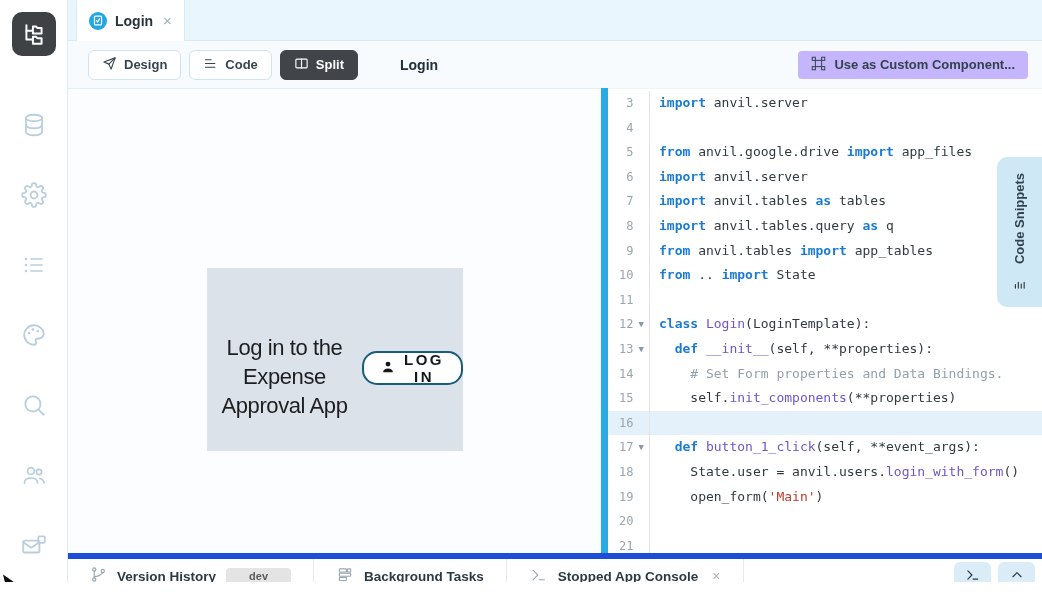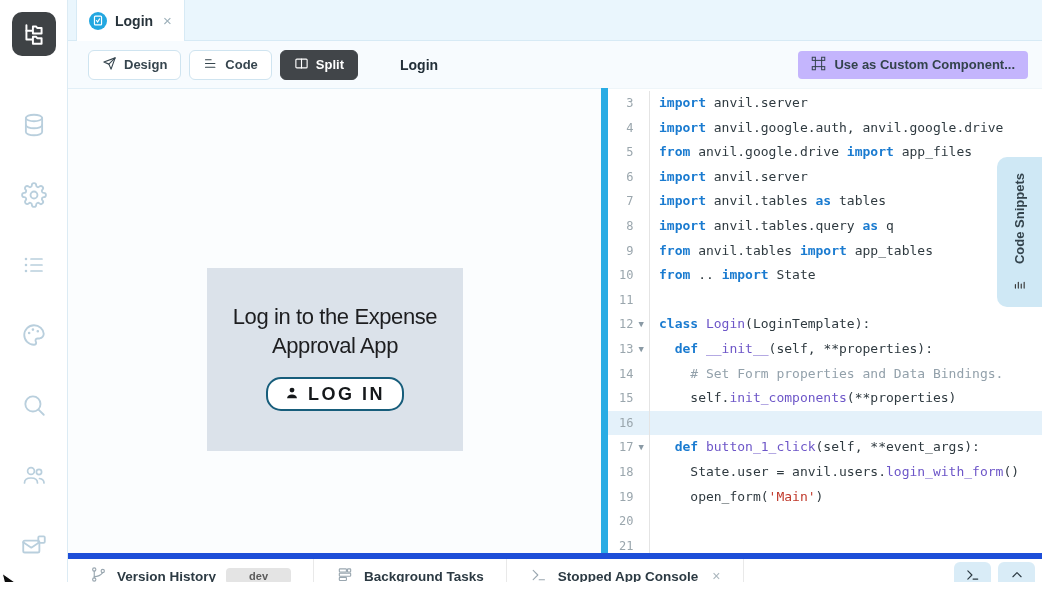--- a/index.html
+++ b/index.html
@@ -28,23 +28,23 @@
   .vbtn { height:30px; display:flex; align-items:center; gap:7px; padding:0 13px; background:#fff; border:1px solid #cfe4f0; border-radius:6px; font-size:13px; font-weight:700; color:#36454e; cursor:pointer; }
   .vbtn svg { stroke:#36454e; fill:none; stroke-width:1.8; stroke-linecap:round; stroke-linejoin:round; }
   .vbtn.active { background:#414549; border-color:#414549; color:#fff; }
   .vbtn.active svg { stroke:#fff; }
   .form-title { margin-left:42px; font-weight:700; font-size:14px; color:#222f38; }
   .ucc-btn { margin-left:auto; height:28px; display:flex; align-items:center; gap:8px; padding:0 13px; background:#c4b5fd; border:none; border-radius:4px; font-size:13px; font-weight:700; color:#33434c; cursor:pointer; font-family:inherit; }
   .ucc-btn svg { stroke:#33434c; fill:none; stroke-width:1.6; }
 
   
   .design-panel { position:absolute; left:68px; top:88px; width:533px; height:465px; background:#fbfdfe; border-top:1px solid #e2eff7; }
-  .design-card { position:absolute; left:139px; top:179px; width:256px; height:183px; background:#dbe2ea; display:flex; flex-direction:column; align-items:center; }
+  .design-card { position:absolute; left:139px; top:179px; width:256px; height:183px; background:#dbe2ea; display:flex; flex-direction:row; align-items:center; }
   .card-heading { margin-top:34px; width:224px; text-align:center; font-size:22px; font-weight:500; letter-spacing:-0.4px; color:#1d1e20; line-height:1.32; }
-  .login-btn { margin-top:17px; height:34px; display:flex; align-items:center; gap:9px; padding:12px 17px; background:#fff; border:2px solid #175d7b; border-radius:15px; font-size:18px; font-weight:700; letter-spacing:2.5px; color:#15181a; cursor:pointer; font-family:inherit; }
+  .login-btn { margin-top:17px; height:34px; display:flex; align-items:center; gap:9px; padding:12px 17px; background:#fff; border:2px solid #175d7b; border-radius:15px; font-size:15px; font-weight:700; letter-spacing:2.5px; color:#15181a; cursor:pointer; font-family:inherit; }
 
   
   .side-tab { position:absolute; width:36px; background:#fff; border:1px solid #cfe2ee; border-right:none; border-radius:8px 0 0 8px; display:flex; flex-direction:column; align-items:center; justify-content:space-between; padding:8px 0 9px 0; cursor:pointer; }
   .side-tab .vtext { writing-mode:vertical-rl; transform:rotate(180deg); font-size:13px; font-weight:700; color:#3a4a54; letter-spacing:0.2px; }
   .pointer-box { width:19px; height:19px; border:2px solid #8aa6f5; border-radius:3px; background:#fff; display:flex; align-items:center; justify-content:center; }
   .toolbox-tab { left:565px; top:181px; height:114px; }
   .props-tab   { left:565px; top:325px; height:115px; }
 
   .splitter { position:absolute; left:601px; top:88px; width:7px; height:465px; background:#29ace4; cursor:col-resize; }
 
@@ -247,21 +247,20 @@
             <span class="ln">3</span>
             <span class="fold"></span>
           </div>
           <span class="src"><span class="kw">import</span><span> anvil.server</span></span>
         </div>
         <div class="cl">
           <div class="gwrap">
             <span class="ln">4</span>
             <span class="fold"></span>
           </div>
-          <span class="src"><span class="kw">import</span><span> anvil.google.auth, anvil.google.drive</span></span>
         </div>
         <div class="cl">
           <div class="gwrap">
             <span class="ln">5</span>
             <span class="fold"></span>
           </div>
           <span class="src"><span class="kw">from</span><span> anvil.google.drive </span><span class="kw">import</span><span> app_files</span></span>
         </div>
         <div class="cl">
           <div class="gwrap">

